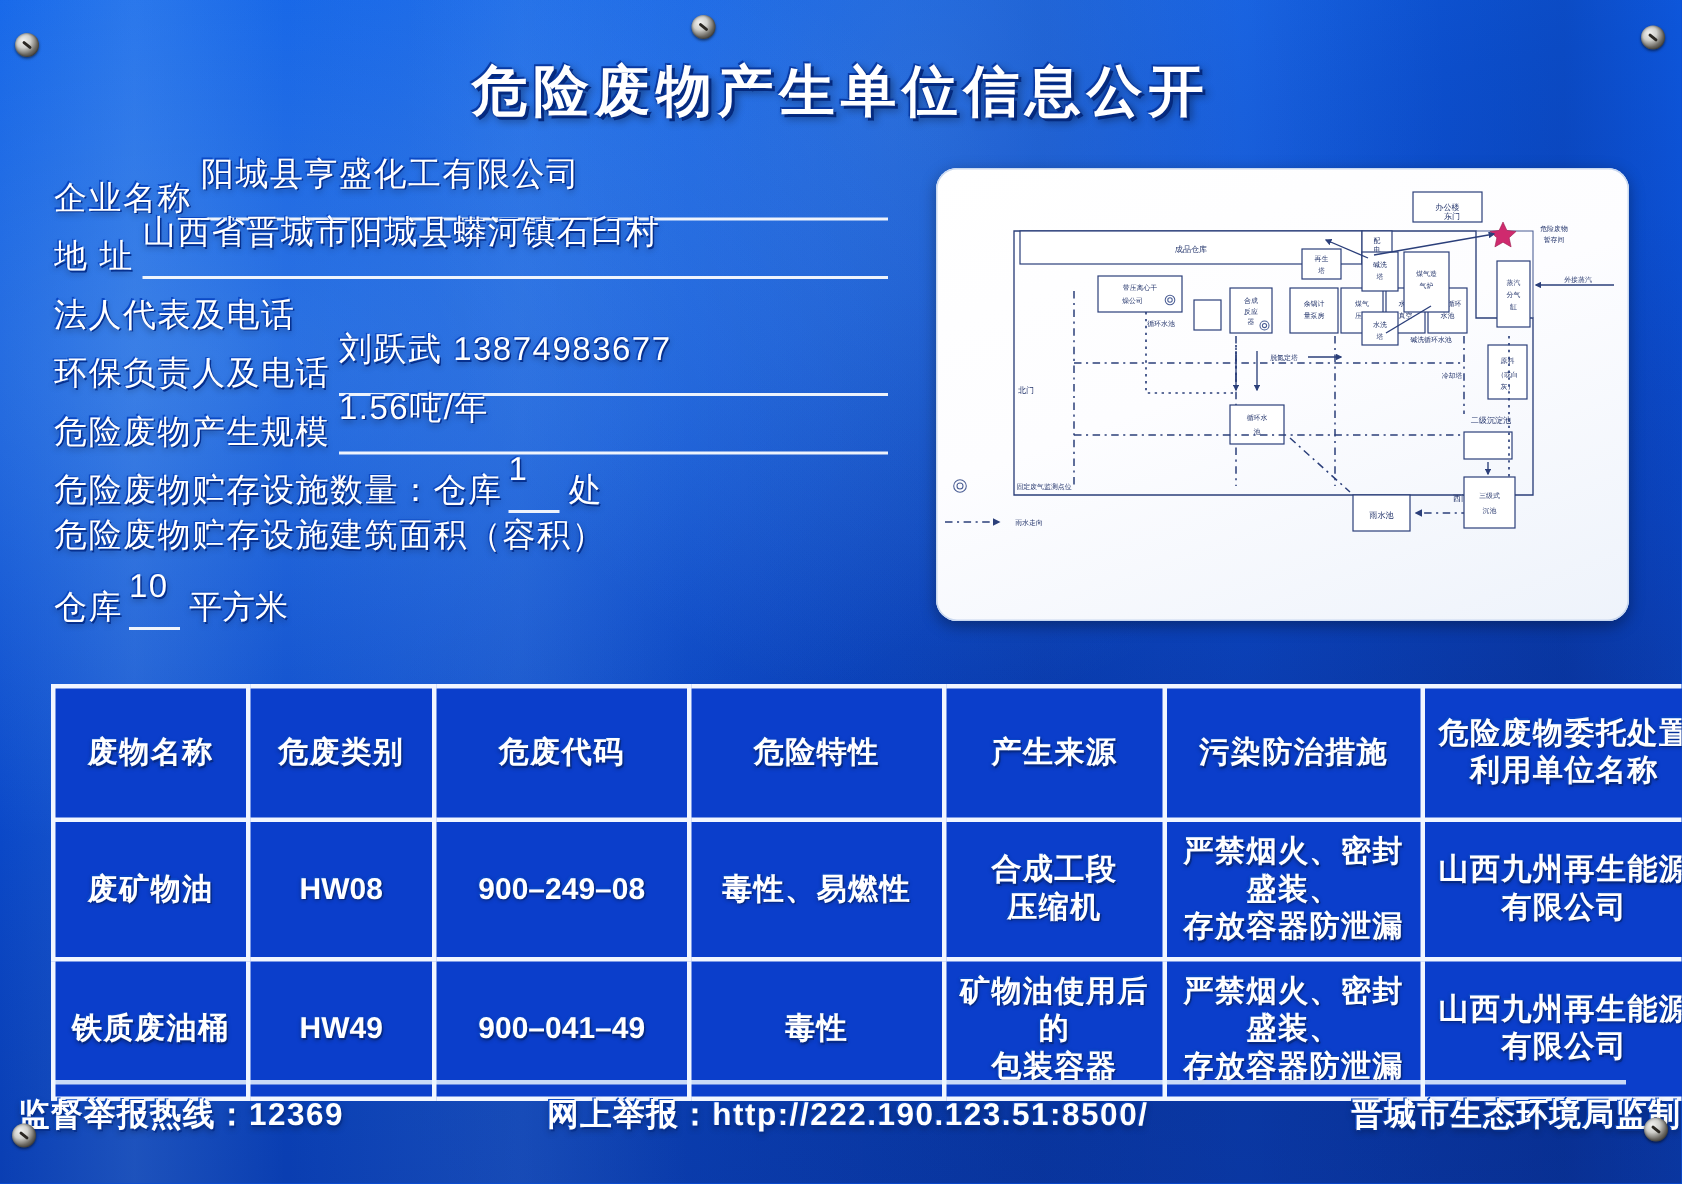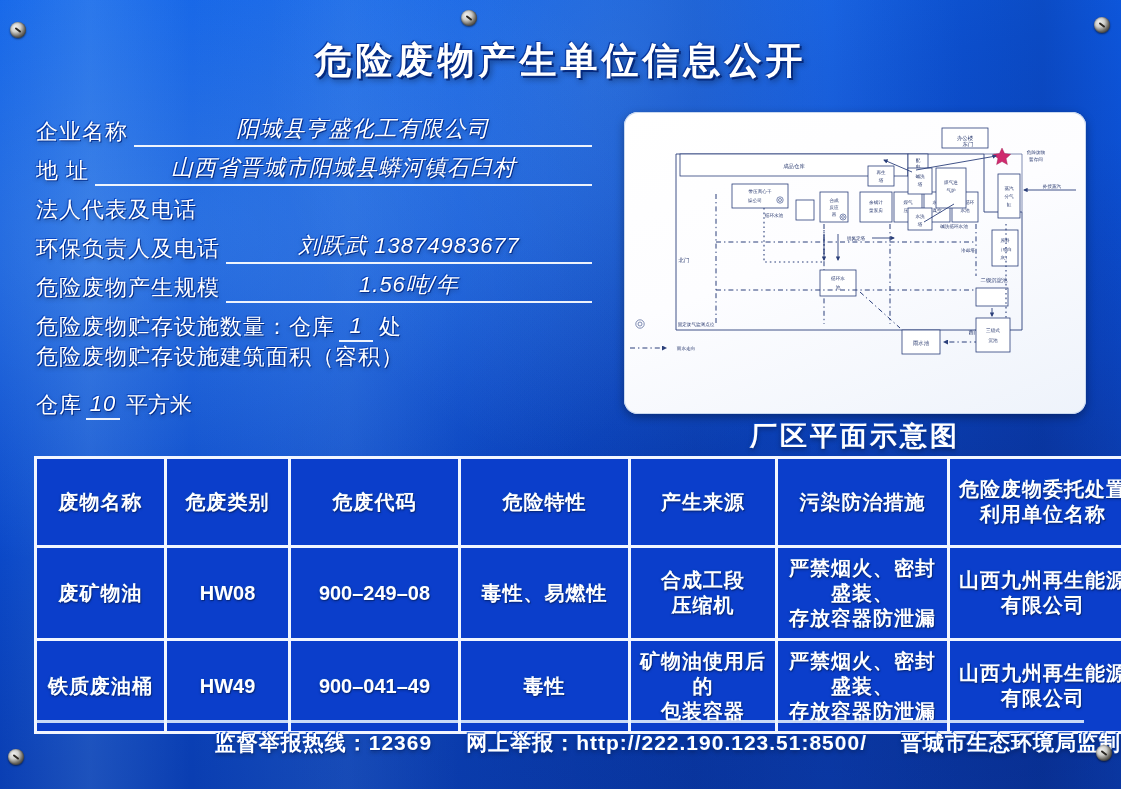--- a/index.html
+++ b/index.html
@@ -55,23 +55,22 @@
   #fields{
     position:absolute;left:36px;top:108px;width:560px;z-index:20;
     color:#ffffff;font-size:22px;
     text-shadow:1px 1px 0 #06308f,-1px -1px 0 #0b49c5,0 2px 4px rgba(0,0,0,.35);
   }
   .frow{display:flex;align-items:flex-end;height:39px;}
   .flabel{white-space:nowrap;letter-spacing:1px;}
   .flabel.spread{letter-spacing:1px;}
   .fline{
     flex:1;border-bottom:2px solid rgba(255,255,255,.92);
-    text-align:center;padding-bottom:1px;margin-left:6px;margin-right:4px;
+    text-align:left;padding-bottom:14px;margin-left:6px;margin-right:4px;
     letter-spacing:1px;
-    font-style:italic;
   }
   .fline.narrow{flex:0 0 auto;min-width:34px;margin-left:4px;margin-right:4px;}
   .inline-after{margin-left:2px;white-space:nowrap;}
   .frow.noline{display:block;height:39px;}
 
   
   #plan{
     position:absolute;left:624px;top:112px;width:462px;height:302px;
     background:linear-gradient(160deg,#ffffff 0%,#fdfdff 45%,#eef3fb 100%);
     border-radius:14px;
@@ -102,22 +101,22 @@
   .c1{width:123px;}.c2{width:117px;}.c3{width:163px;}.c4{width:163px;}
   .c5{width:140px;}.c6{width:165px;margin-left:19px;}.c7{width:182px;}
   .mono{font-family:"Liberation Sans","DejaVu Sans",sans-serif;letter-spacing:0px;}
 
   
   #footsep{
     position:absolute;left:36px;top:720px;width:1048px;height:3px;
     background:rgba(235,244,255,.85);z-index:20;
   }
   #footer{
-    position:absolute;left:0;right:0;top:729px;z-index:20;
-    display:flex;justify-content:flex-end;align-items:center;gap:34px;
+    position:absolute;left:12px;right:0;top:729px;z-index:20;
+    display:flex;justify-content:space-between;align-items:center;gap:34px;
     color:#ffffff;font-size:21px;font-weight:bold;letter-spacing:1px;
     text-shadow:1px 1px 0 #06308f,-1px -1px 0 #0b49c5,0 2px 4px rgba(0,0,0,.35);
   }
 </style>
 </head>
 <body>
 
 <div id="board">
 
   <div class="screw" style="left:10px;top:22px;"></div>
@@ -308,21 +307,20 @@
       <path class="dsh" d="M92 178 L352 178"></path>
 
       <circle cx="16" cy="212" r="4.2" class="thin"></circle>
       <circle cx="16" cy="212" r="2" class="thin"></circle>
       <text class="tx" x="72" y="214">固定废气监测点位</text>
       <path class="dsh" d="M6 236 L42 236" marker-end="url(#ar)"></path>
       <text class="tx" x="62" y="238">雨水走向</text>
     </svg>
   </div>
 
-  <div id="plancap">厂区平面示意图</div>
 
   <div id="tablewrap">
     <table>
       <thead>
         <tr>
           <td class="c1">废物名称</td>
           <td class="c2">危废类别</td>
           <td class="c3">危废代码</td>
           <td class="c4">危险特性</td>
           <td class="c5">产生来源</td>

